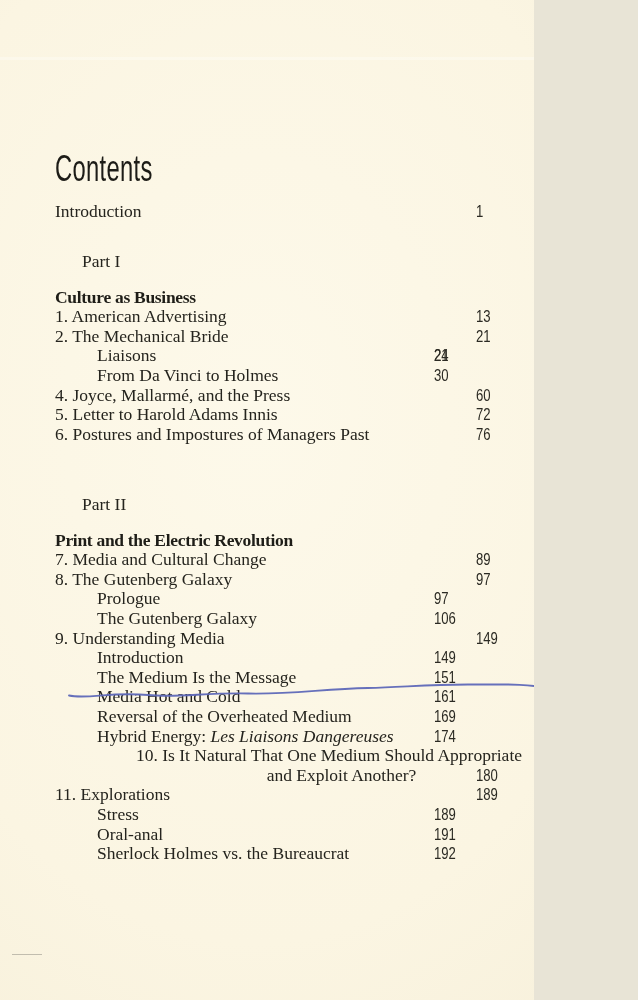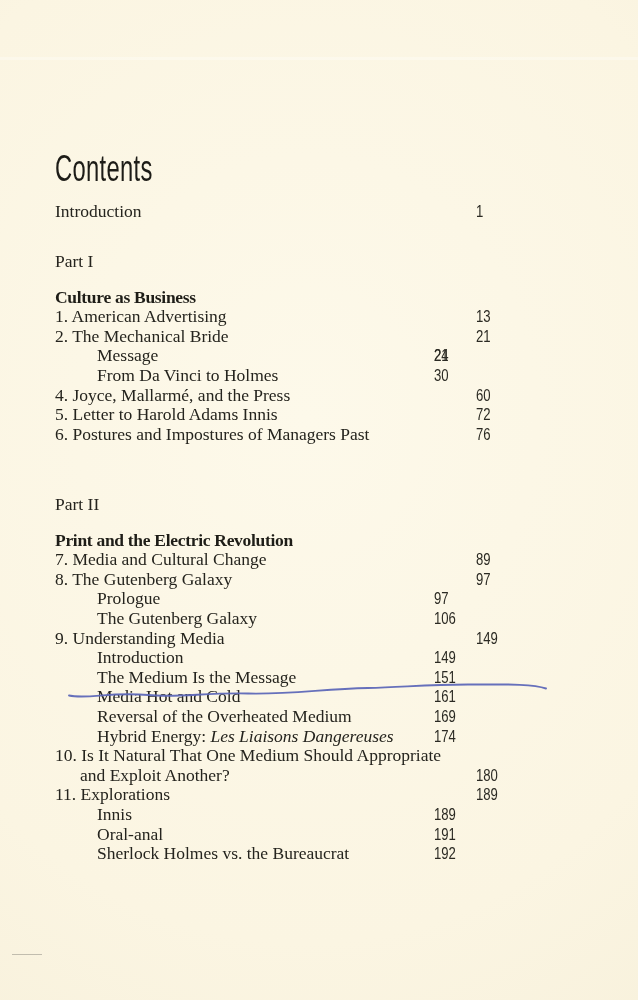--- a/index.html
+++ b/index.html
@@ -1,18 +1,18 @@
 <!DOCTYPE html>
 <html><head>
 <meta charset="utf-8">
 <style>
   html, body { margin: 0; padding: 0; background: #e8e4d6; }
   .page {
     position: relative;
-    width: 638px;
+    width: 534px;
     height: 1000px;
     overflow: hidden;
     background: radial-gradient(130% 95% at 48% 42%, #fdf9ea 0%, #fbf5e2 55%, #f4edd6 100%);
     font-family: "Liberation Serif", serif;
     color: #25241e;
   }
   .light-band {
     position: absolute; top: 57px; left: 0; right: 0; height: 3px;
     background: rgba(255,255,255,0.30);
   }
@@ -26,23 +26,23 @@
   .toc-block { position: absolute; left: 55px; width: 548px; }
   .intro-block { top: 202px; }
   .part-block-0 { top: 252px; }
   .part-block-1 { top: 495px; }
   .toc-row {
     position: relative;
     font-size: 17.5px; line-height: 19.6px;
     white-space: nowrap;
   }
   .toc-row.indent1 { padding-left: 42px; }
-  .toc-row.wrap2 { white-space: normal; }
+  .toc-row.wrap2 { white-space: normal; text-align: center; }
   .wrap-line { display: block; padding-left: 25px; }
-  .part-label { font-size: 17.5px; line-height: 19.6px; }
+  .part-label { font-size: 17.5px; line-height: 19.6px; margin-left: 27px; }
   .part-title {
     font-size: 17.5px; line-height: 19.6px; font-weight: bold;
     letter-spacing: -0.3px; color: #1e1d17; margin-top: 16px;
   }
   .page-num {
     position: absolute; left: 421px; bottom: 0;
     font-family: "Liberation Sans", sans-serif;
     font-size: 16px; line-height: 19.6px; color: #2b2a23;
     transform: scaleX(0.82); transform-origin: left bottom;
   }
@@ -67,21 +67,21 @@
 
   <div class="toc-block intro-block">
       <div class="toc-row"><span>Introduction</span><span class="page-num">1</span></div>
     </div>
 
   <div class="toc-block part-block-0">
       <div class="part-label">Part I</div>
       <div class="part-title">Culture as Business</div>
       <div class="toc-row"><span>1. American Advertising</span><span class="page-num">13</span></div>
       <div class="toc-row"><span>2. The Mechanical Bride</span><span class="page-num">21</span></div>
-      <div class="toc-row indent1"><span>Message</span><span class="page-num">21</span></div>
+      <div class="toc-row indent1"><span>Liaisons</span><span class="page-num">21</span></div>
       <div class="toc-row indent1"><span class="page-num">24</span></div>
       <div class="toc-row indent1"><span>From Da Vinci to Holmes</span><span class="page-num">30</span></div>
       <div class="toc-row"><span>4. Joyce, Mallarmé, and the Press</span><span class="page-num">60</span></div>
       <div class="toc-row"><span>5. Letter to Harold Adams Innis</span><span class="page-num">72</span></div>
       <div class="toc-row"><span>6. Postures and Impostures of Managers Past</span><span class="page-num">76</span></div>
     </div>
 
   <div class="toc-block part-block-1">
       <div class="part-label">Part II</div>
       <div class="part-title">Print and the Electric Revolution</div>
@@ -90,21 +90,21 @@
       <div class="toc-row indent1"><span>Prologue</span><span class="page-num">97</span></div>
       <div class="toc-row indent1"><span>The Gutenberg Galaxy</span><span class="page-num">106</span></div>
       <div class="toc-row"><span>9. Understanding Media</span><span class="page-num">149</span></div>
       <div class="toc-row indent1"><span>Introduction</span><span class="page-num">149</span></div>
       <div class="toc-row indent1"><span>The Medium Is the Message</span><span class="page-num">151</span></div>
       <div class="toc-row indent1"><span>Media Hot and Cold</span><span class="page-num">161</span></div>
       <div class="toc-row indent1"><span>Reversal of the Overheated Medium</span><span class="page-num">169</span></div>
       <div class="toc-row indent1"><span>Hybrid Energy: <i>Les Liaisons Dangereuses</i></span><span class="page-num">174</span></div>
       <div class="toc-row wrap2"><span>10. Is It Natural That One Medium Should Appropriate<span class="wrap-line">and Exploit Another?</span></span><span class="page-num">180</span></div>
       <div class="toc-row"><span>11. Explorations</span><span class="page-num">189</span></div>
-      <div class="toc-row indent1"><span>Innis</span><span class="page-num">189</span></div>
+      <div class="toc-row indent1"><span>Stress</span><span class="page-num">189</span></div>
       <div class="toc-row indent1"><span>Oral-anal</span><span class="page-num">191</span></div>
       <div class="toc-row indent1"><span>Sherlock Holmes vs. the Bureaucrat</span><span class="page-num">192</span></div>
     </div>
 
   <svg class="pen-overlay" viewBox="0 0 638 1000">
     <path d="M 69 695.5
              C 88 699.5, 110 691.5, 148 695
              C 178 698, 205 692.5, 248 693.5
              C 292 694.5, 322 689, 368 688
              C 405 687, 428 684.5, 468 684.5

